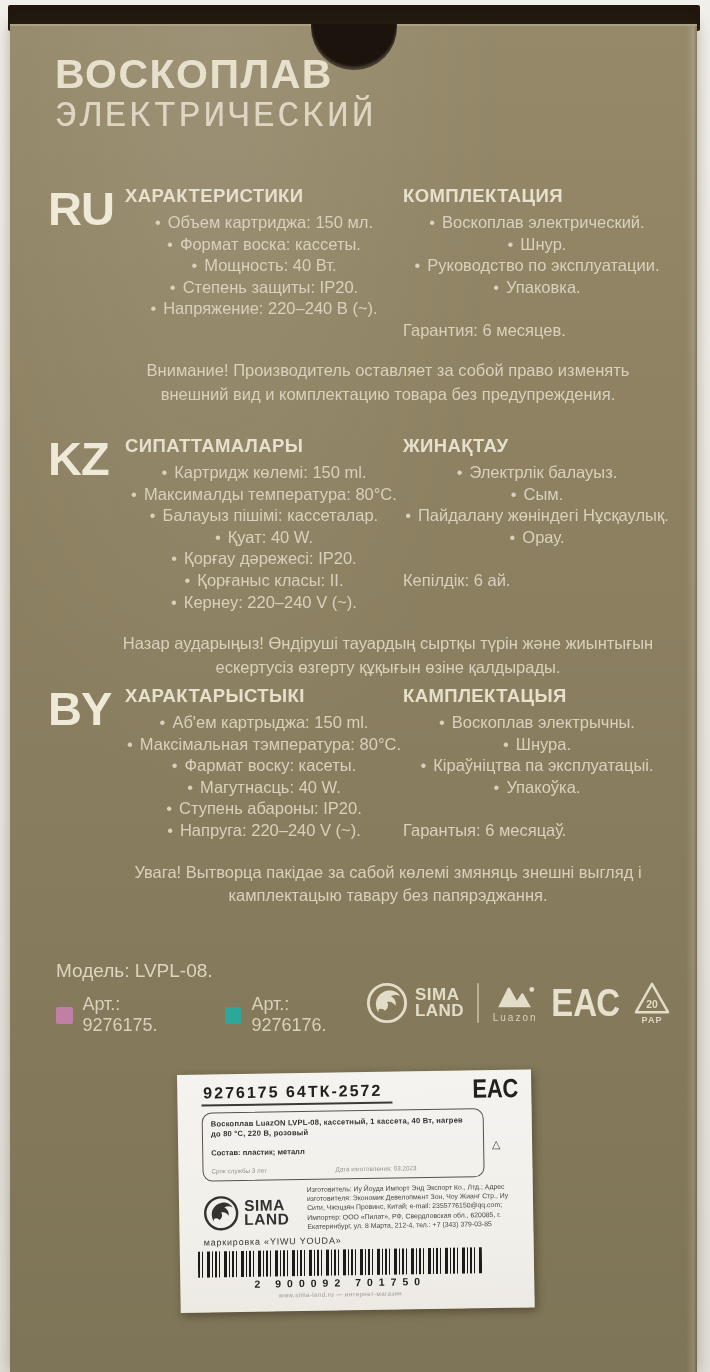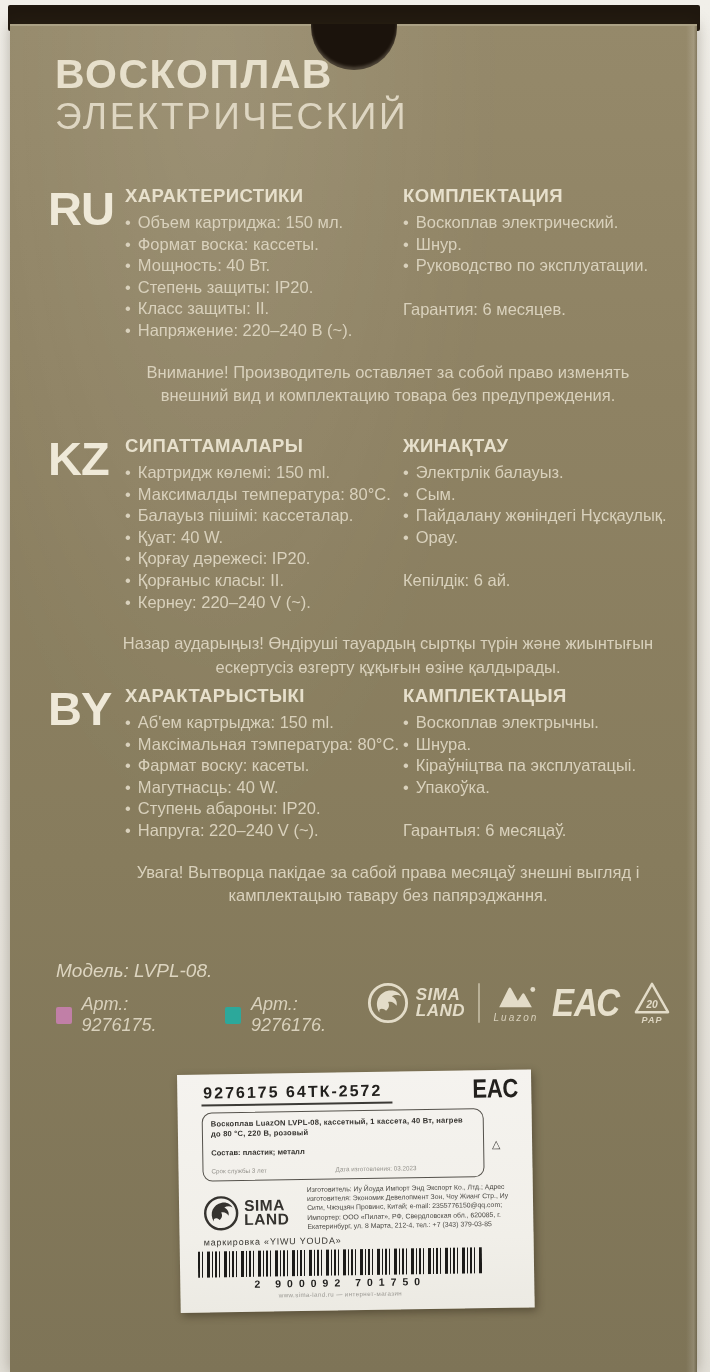--- a/index.html
+++ b/index.html
@@ -20,39 +20,39 @@
          box-shadow:0 0 14px rgba(60,50,30,0.35); }
   .box::after { content:""; position:absolute; top:0; bottom:0; right:0; width:11px;
                 background:linear-gradient(90deg, rgba(255,255,255,0) 0%, rgba(255,255,255,0.14) 70%, rgba(0,0,0,0.12) 100%); }
   .notch { position:absolute; top:-2px; left:50%; transform:translateX(-50%);
            width:86px; height:46px; background:#1b130c; border-radius:0 0 46px 46px;
            box-shadow:inset 0 -3px 3px rgba(255,240,210,0.22); }
 
   
   .title { position:absolute; left:45px; top:26px; }
   .title .t1 { font-size:41px; font-weight:700; letter-spacing:1.5px; color:#e7e0cc; line-height:44px; }
-  .title .t2 { font-size:37px; font-weight:400; letter-spacing:2.5px; color:#ded6c2; line-height:41px; }
+  .title .t2 { font-size:37px; font-weight:400; letter-spacing:2.5px; color:#ded6c2; line-height:41px;font-family:Liberation Mono, monospace; }
 
   
   .section { position:absolute; left:38px; right:26px; }
   .sec-ru { top:158px; } .sec-kz { top:408px; } .sec-by { top:658px; }
   .sec-row { display:flex; }
   .lang { width:77px; font-size:47px; font-weight:700; color:#efe9d8; line-height:1; letter-spacing:-1px; margin-top:1px; }
   .col-left  { width:278px; }
   .col-right { flex:1; }
   .sec-h { font-size:18.5px; font-weight:700; letter-spacing:0.4px; color:#e7e0cc; line-height:24px; }
-  .spec-list { list-style:none; margin-top:4px; }
+  .spec-list { list-style:none; margin-top:4px;text-align:center; }
   .spec-list li { font-size:16.5px; line-height:21.6px; color:#d9d1bc; }
   .spec-list li::before { content:"•"; margin-right:7px; color:#d9d1bc; }
   .warranty { margin-top:23px; font-size:16.5px; color:#d9d1bc; }
   .warning { margin-left:70px; margin-top:19px; max-width:540px;
              font-size:16.5px; line-height:23.5px; color:#d9d1bc;text-align:center; }
 
   
-  .footer { position:absolute; left:38px; right:26px; top:934px; display:flex; justify-content:flex-start;font-style:italic; }
+  .footer { position:absolute; left:38px; right:26px; top:934px; display:flex; justify-content:flex-start; }
   .model-line { font-size:19px; color:#ddd5c0; margin-left:8px; }
   .articles { display:flex; gap:28px; margin-top:12px; margin-left:8px; }
   .article { display:flex; align-items:center; gap:10px; font-size:18px; color:#d9d1bc; }
   .swatch { width:17px; height:17px; border-radius:2px; display:inline-block; }
 
   .logos { display:flex; align-items:center; gap:13px; margin-top:9px; }
   .logo-sima { display:flex; align-items:center; gap:7px; color:#e3dcc8; }
   .logo-sima svg { width:42px; height:42px; }
   .sima-text { font-weight:700; font-size:17px; line-height:15.5px; letter-spacing:0.5px; }
   .logo-divider { width:2px; height:40px; background:rgba(230,222,200,0.55); border-radius:1px; }
@@ -116,30 +116,30 @@
     <div class="section sec-ru">
       <div class="sec-row">
         <div class="lang">RU</div>
         <div class="col-left">
           <div class="sec-h">ХАРАКТЕРИСТИКИ</div>
           <ul class="spec-list">
             <li>Объем картриджа: 150 мл.</li>
             <li>Формат воска: кассеты.</li>
             <li>Мощность: 40 Вт.</li>
             <li>Степень защиты: IP20.</li>
-            <li>Класс защиты: II.</li>
             <li>Напряжение: 220–240 В (~).</li>
           </ul>
         </div>
         <div class="col-right">
           <div class="sec-h">КОМПЛЕКТАЦИЯ</div>
           <ul class="spec-list">
             <li>Воскоплав электрический.</li>
             <li>Шнур.</li>
             <li>Руководство по эксплуатации.</li>
+            <li>Упаковка.</li>
           </ul>
           <div class="warranty">Гарантия: 6 месяцев.</div>
         </div>
       </div>
       <div class="warning">Внимание! Производитель оставляет за собой право изменять внешний вид и комплектацию товара без предупреждения.</div>
     </div>
 
     <div class="section sec-kz">
       <div class="sec-row">
         <div class="lang">KZ</div>
@@ -187,21 +187,21 @@
           <div class="sec-h">КАМПЛЕКТАЦЫЯ</div>
           <ul class="spec-list">
             <li>Воскоплав электрычны.</li>
             <li>Шнура.</li>
             <li>Кіраўніцтва па эксплуатацыі.</li>
             <li>Упакоўка.</li>
           </ul>
           <div class="warranty">Гарантыя: 6 месяцаў.</div>
         </div>
       </div>
-      <div class="warning">Увага! Вытворца пакідае за сабой права месяцаў знешні выгляд і камплектацыю тавару без папярэджання.</div>
+      <div class="warning">Увага! Вытворца пакідае за сабой көлемі змяняць знешні выгляд і камплектацыю тавару без папярэджання.</div>
     </div>
 
     <div class="footer">
       <div>
         <div class="model-line">Модель: LVPL-08.</div>
         <div class="articles">
           <div class="article">
             <span class="swatch" style="background: rgb(193, 127, 167);"></span>
             <span>Арт.: 9276175.</span>
           </div>

